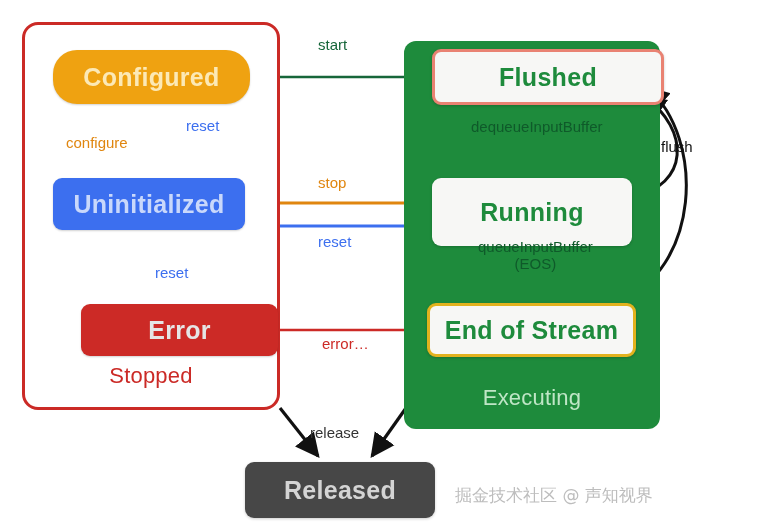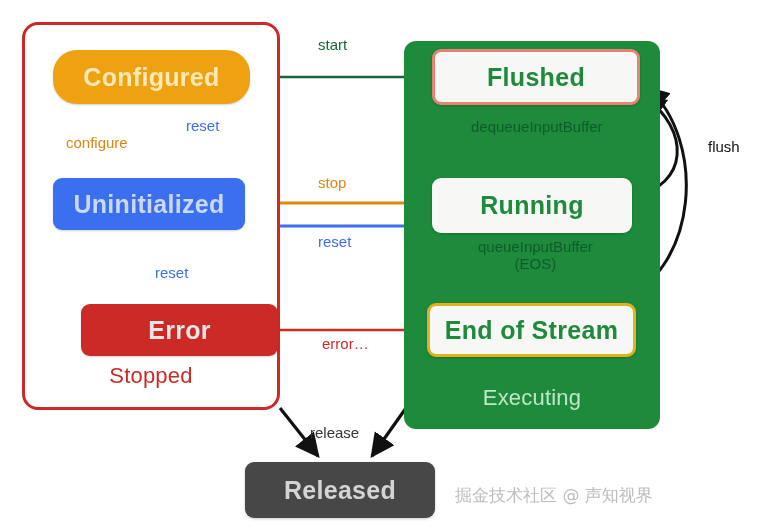--- a/index.html
+++ b/index.html
@@ -51,27 +51,27 @@
     background:#3C6FEF;color:#C9D8FB;
     box-shadow:0 1px 2px rgba(0,0,0,.18);
   }
   .node-error{
     left:53px;top:304px;width:197px;height:52px;
     background:#CC2A26;color:#e5e5e5;
     box-shadow:0 1px 2px rgba(0,0,0,.18);
     margin-left:28px;
   }
   .node-flushed{
-    left:432px;top:49px;width:208px;height:56px;
+    left:432px;top:49px;width:232px;height:56px;
     background:#F7F7F5;color:#1E8B3C;
     border:3px solid #E98272;
     box-shadow:0 1px 3px rgba(0,0,0,.2);
   }
   .node-running{
-    left:432px;top:178px;width:200px;height:55px;
+    left:432px;top:178px;width:200px;height:68px;
     background:#F7F7F5;color:#1E8B3C;
     box-shadow:0 1px 3px rgba(0,0,0,.2);
   }
   .node-eos{
     left:427px;top:303px;width:209px;height:54px;
     background:#F7F7F5;color:#1E8B3C;
     border:3px solid #E2B21E;
     box-shadow:0 1px 3px rgba(0,0,0,.2);
   }
   .node-released{
@@ -87,21 +87,21 @@
   }
   .lbl-configure{left:66px;top:134px;color:#E0860F;}
   .lbl-reset-top{left:186px;top:117px;color:#3C6FEF;}
   .lbl-reset-bottom{left:155px;top:264px;color:#3C6FEF;}
   .lbl-start{left:318px;top:36px;color:#16663A;}
   .lbl-stop{left:318px;top:174px;color:#E0860F;}
   .lbl-reset-mid{left:318px;top:233px;color:#3C6FEF;}
   .lbl-error{left:322px;top:335px;color:#CC2A26;}
   .lbl-deq{left:471px;top:118px;color:#0F5A2A;}
   .lbl-queue{left:478px;top:238px;color:#0F5A2A;text-align:center;}
-  .lbl-flush{left:708px;top:138px;color:#111111;}
+  .lbl-flush{left:661px;top:138px;color:#111111;}
   .lbl-release{left:310px;top:424px;color:#333333;}
 
   
   .watermark{
     position:absolute;left:455px;top:484px;
     font-size:17px;color:#BDBDBD;white-space:nowrap;
     font-family:"DejaVu Sans",sans-serif;
   }
 </style>
 </head>

